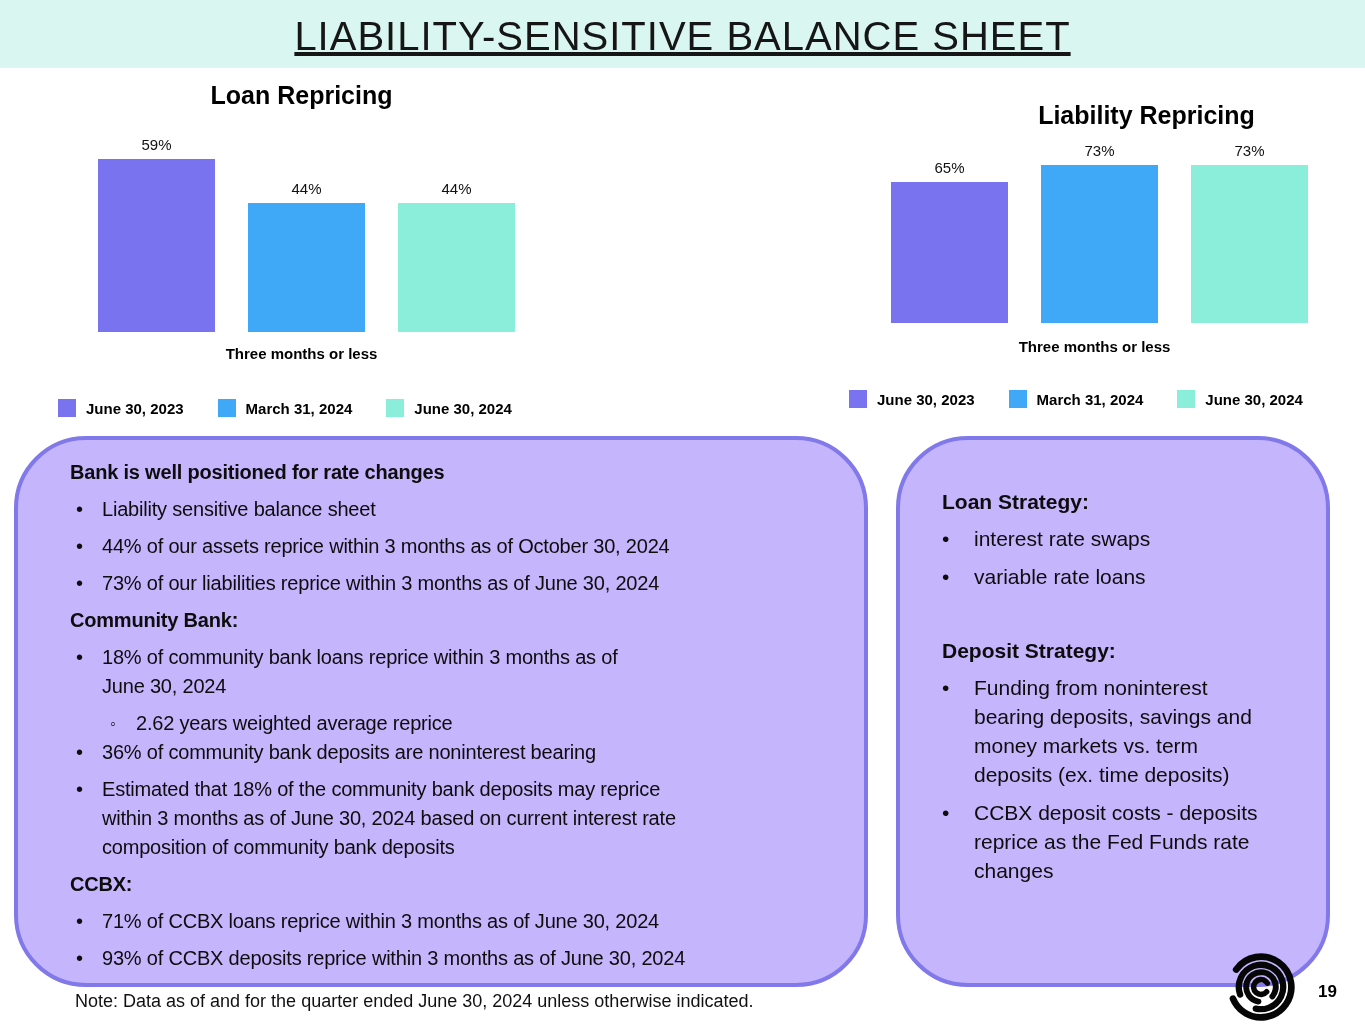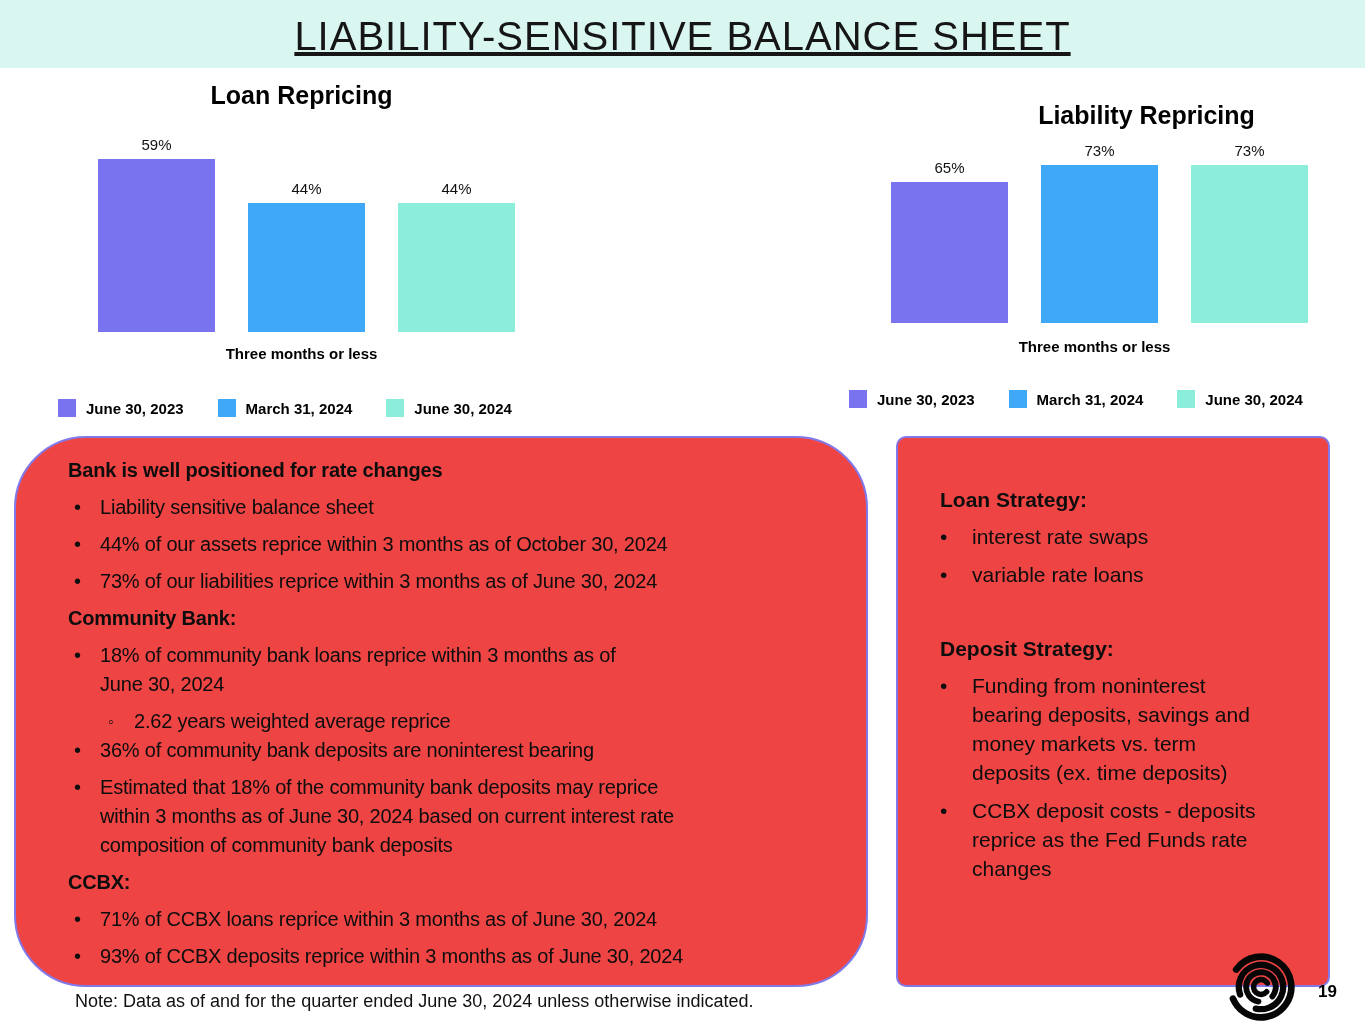--- a/index.html
+++ b/index.html
@@ -29,23 +29,23 @@
   .xlabel.right { left:881px; top:338px; }
 
   .legend { position:absolute; display:flex; gap:34px; }
   .legend.left  { left:58px;  top:399px; }
   .legend.right { left:849px; top:390px; }
   .legend-item { display:flex; align-items:center; gap:10px; }
   .swatch { width:18px; height:18px; display:inline-block; }
   .legend-label { font-size:15px; font-weight:700; color:#000; white-space:nowrap; }
 
   
-  .round-box { position:absolute; border:2px solid #d946ef; border-radius:72px; background:#ef4444; }
+  .round-box { position:absolute; border:4px solid #d946ef; border-radius:72px; background:#c4b5fd; }
   .box-left  { left:14px;  top:436px; width:854px; height:551px; padding:18px 38px 0 52px; }
-  .box-right { left:896px; top:436px; width:434px; height:551px; padding:47px 26px 8px 42px;border-radius:10px; }
+  .box-right { left:896px; top:436px; width:434px; height:551px; padding:47px 26px 8px 42px; }
 
   .box-left  { font-size:20px; line-height:29px; letter-spacing:-0.2px; }
   .box-right { font-size:21px; line-height:29px; }
 
   .line-heading { font-weight:700; margin-bottom:8px; white-space:pre-line; }
   .line-bullet { position:relative; margin-bottom:8px; white-space:pre-line; }
   .box-left  .line-bullet { padding-left:32px; }
   .box-left  .line-bullet::before { content:"•"; position:absolute; left:6px; }
   .box-left  .line-subbullet { position:relative; padding-left:66px; white-space:pre-line; }
   .box-left  .line-subbullet::before { content:"◦"; position:absolute; left:40px; font-size:16px; }

